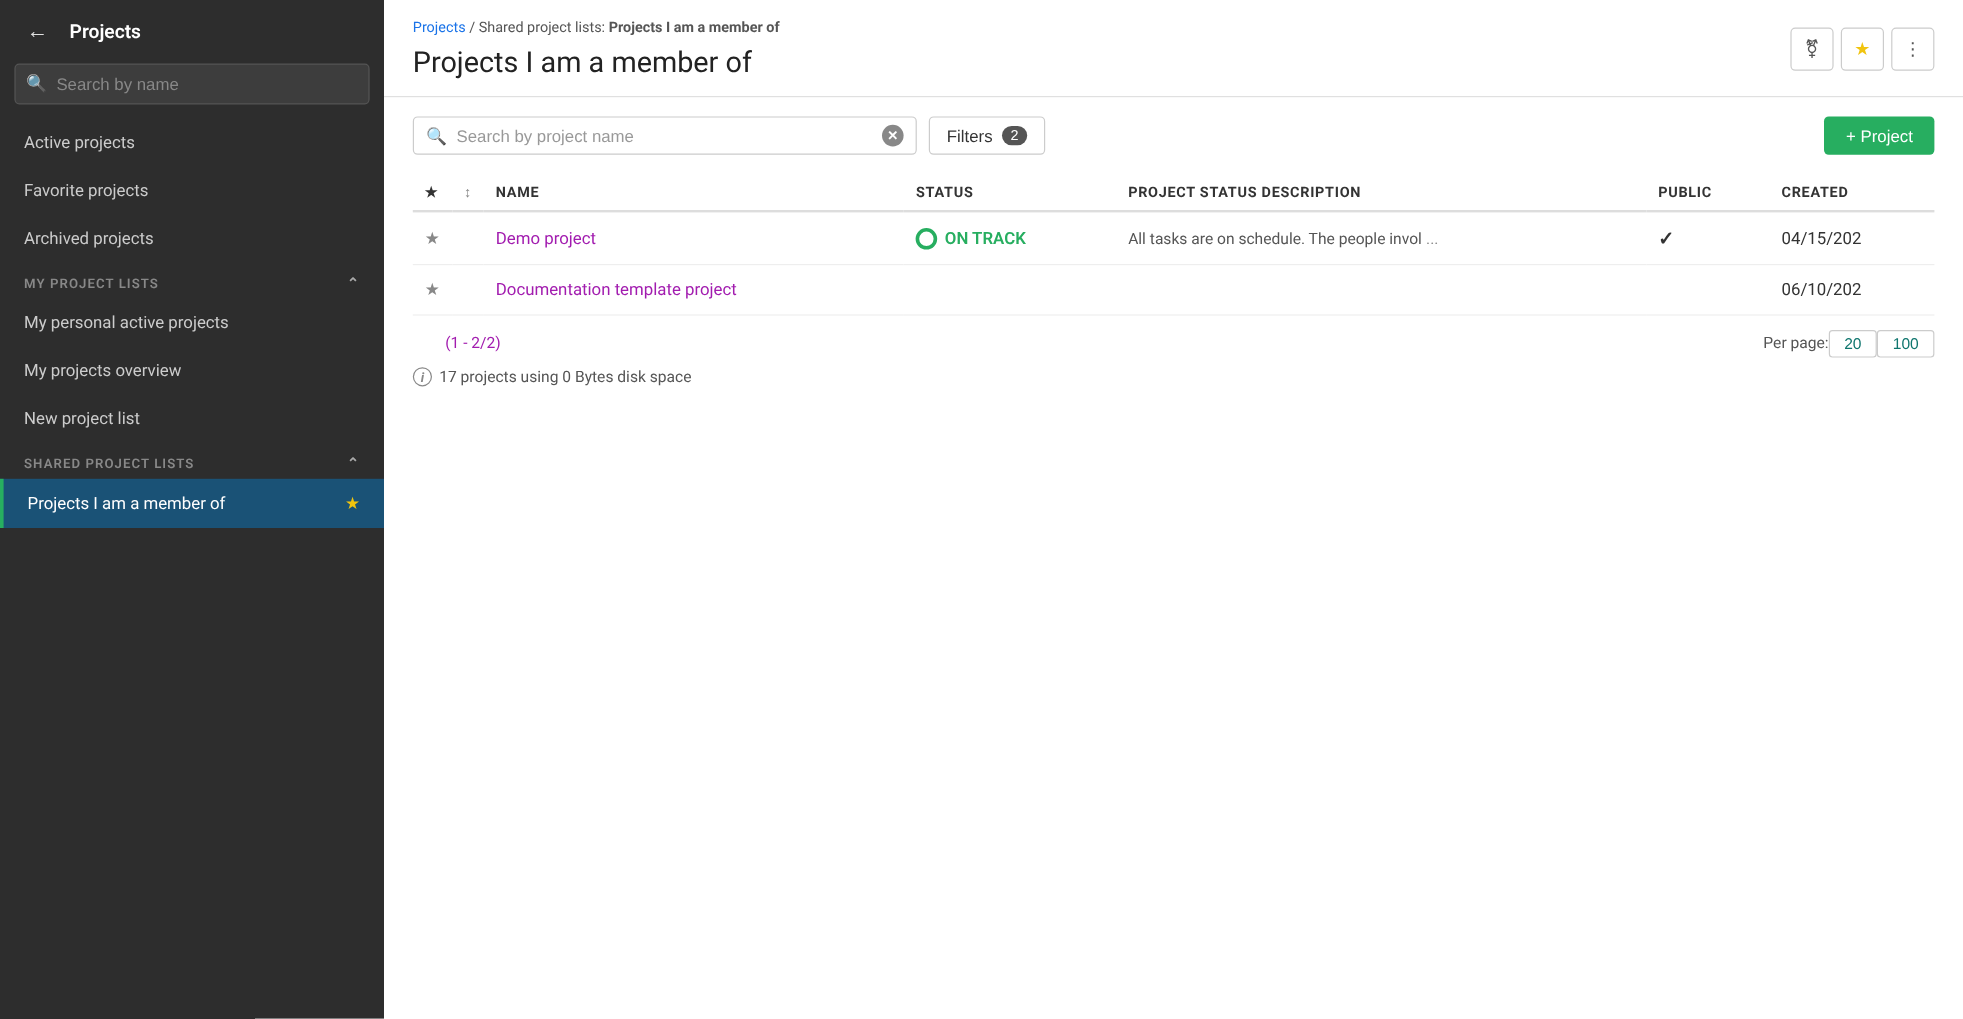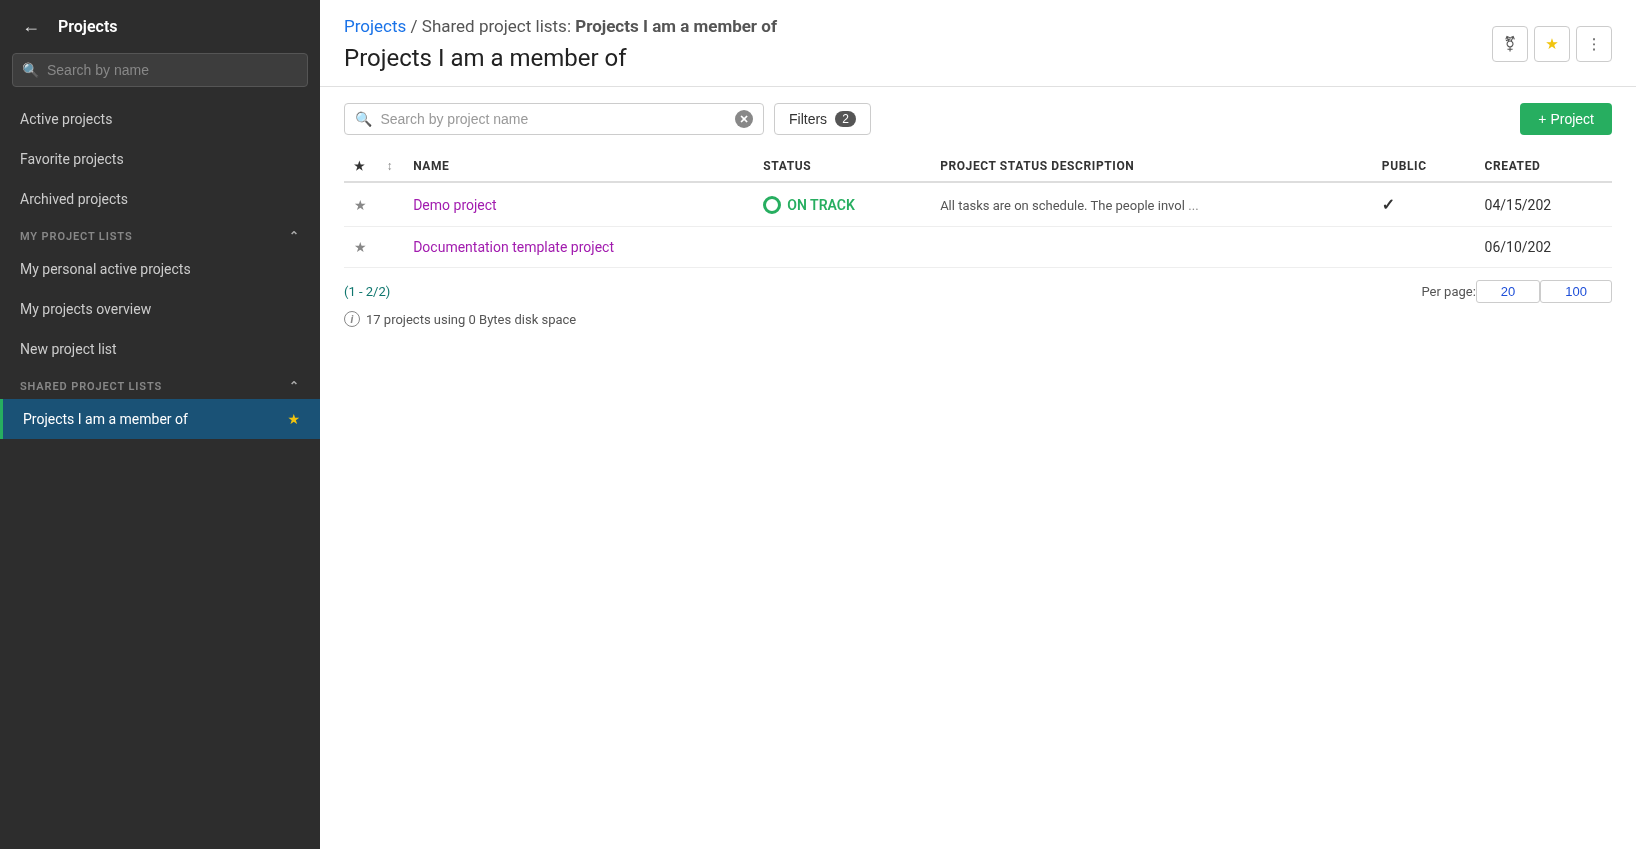--- a/index.html
+++ b/index.html
@@ -111,21 +111,21 @@
       flex-direction: column;
       overflow: hidden;
       background: #fff;
     }
     .main-header {
       padding: 16px 24px 0 24px;
       border-bottom: 1px solid #e0e0e0;
       background: #fff;
     }
     .breadcrumb {
-      font-size: 17px;
+      font-size: 12px;
       color: #555;
       margin-bottom: 8px;
       text-align: center;
     }
     .breadcrumb a {
       color: #1a73e8;
       text-decoration: none;
     }
     .page-title-row {
       display: flex;
@@ -299,33 +299,33 @@
 
     
     .table-footer {
       margin-top: 12px;
       display: flex;
       align-items: center;
       justify-content: space-between;
       font-size: 13px;
       color: #555;
     }
-    .pagination-info { color: #0f766e; }
+    .pagination-info { color: #a21caf; margin-left: 27px; }
     .per-page {
       display: flex;
       align-items: center;
       gap: 0;
     }
     .per-page-option {
-      padding: 3px 24px;
+      padding: 3px 12px;
       border: 1px solid #ccc;
       border-radius: 3px;
       cursor: pointer;
       font-size: 13px;
-      color: #1d4ed8;
+      color: #0f766e;
       background: #fff;
     }
 
     .disk-info {
       display: flex;
       align-items: center;
       gap: 6px;
       font-size: 13px;
       color: #555;
       margin-top: 8px;

